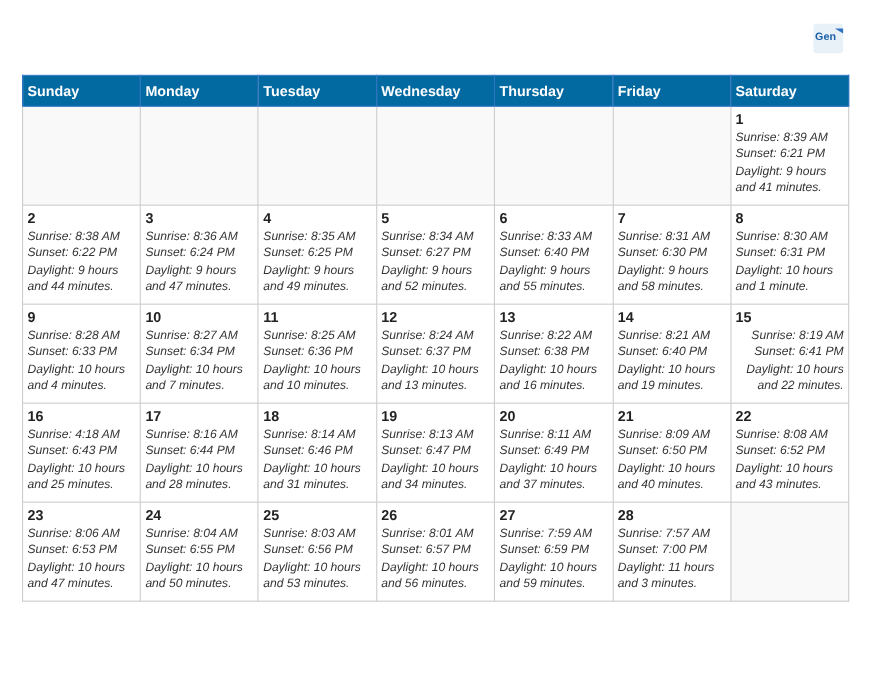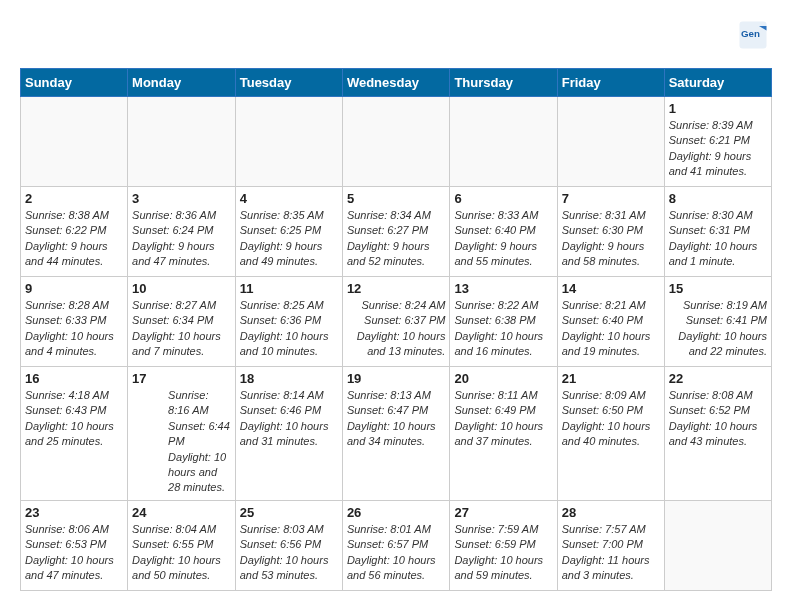--- a/index.html
+++ b/index.html
@@ -189,21 +189,21 @@
 Daylight: 10 hours and 7 minutes.</div>
         </td>
         <td>
           <span class="day-num">11</span>
           <div class="day-info" style="white-space: pre-line;">Sunrise: 8:25 AM
 Sunset: 6:36 PM
 Daylight: 10 hours and 10 minutes.</div>
         </td>
         <td>
           <span class="day-num">12</span>
-          <div class="day-info" style="white-space: pre-line; text-align: right;">Sunrise: 8:24 AM
+          <div class="day-info" style="white-space: pre-line;">Sunrise: 8:24 AM
 Sunset: 6:37 PM
 Daylight: 10 hours and 13 minutes.</div>
         </td>
         <td>
           <span class="day-num">13</span>
           <div class="day-info" style="white-space: pre-line;">Sunrise: 8:22 AM
 Sunset: 6:38 PM
 Daylight: 10 hours and 16 minutes.</div>
         </td>
         <td>
@@ -221,21 +221,21 @@
       </tr>
       <tr>
         <td>
           <span class="day-num">16</span>
           <div class="day-info" style="white-space: pre-line;">Sunrise: 4:18 AM
 Sunset: 6:43 PM
 Daylight: 10 hours and 25 minutes.</div>
         </td>
         <td>
           <span class="day-num">17</span>
-          <div class="day-info" style="white-space: pre-line; margin-left: 36px;">Sunrise: 8:16 AM
+          <div class="day-info" style="white-space: pre-line;">Sunrise: 8:16 AM
 Sunset: 6:44 PM
 Daylight: 10 hours and 28 minutes.</div>
         </td>
         <td>
           <span class="day-num">18</span>
           <div class="day-info" style="white-space: pre-line;">Sunrise: 8:14 AM
 Sunset: 6:46 PM
 Daylight: 10 hours and 31 minutes.</div>
         </td>
         <td>

